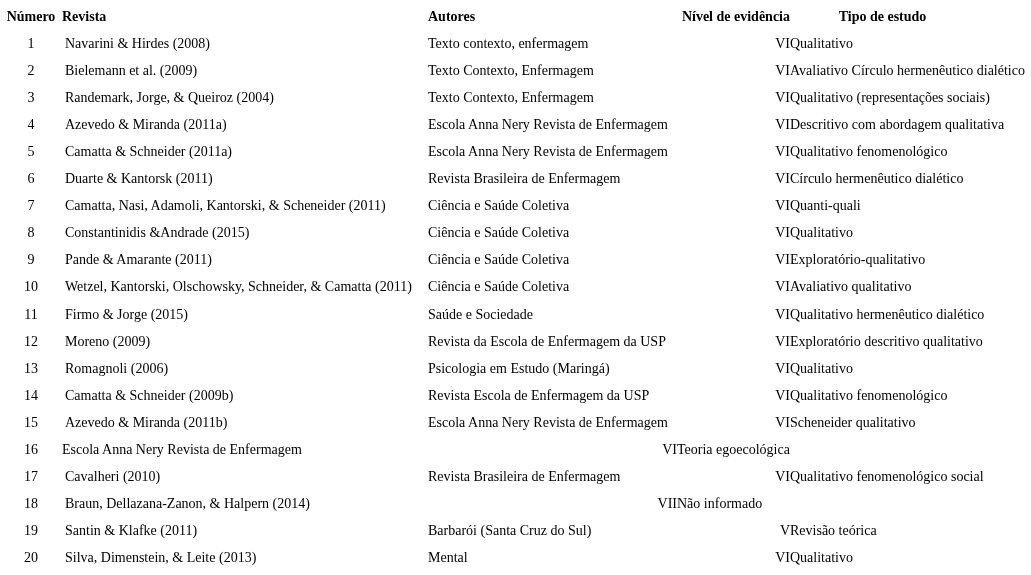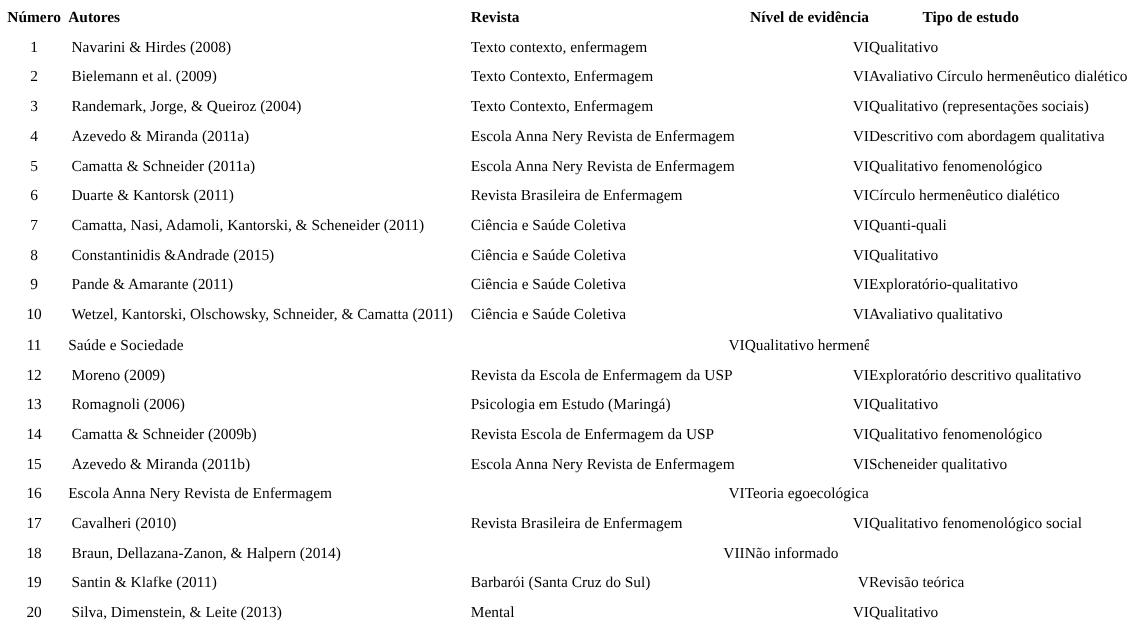--- a/index.html
+++ b/index.html
@@ -40,22 +40,22 @@
   .header .c-num { text-align: center; }
   .header .c-tip { text-align: center; padding-right: 56px; }
 </style>
 </head>
 <body>
 
 <div class="page">
 
   <div class="row header">
     <div class="cell c-num">Número</div>
+    <div class="cell c-rev">Revista</div>
     <div class="cell c-aut">Autores</div>
-    <div class="cell c-rev">Revista</div>
     <div class="cell c-niv">Nível de evidência</div>
     <div class="cell c-tip">Tipo de estudo</div>
   </div>
 
   <div id="rows">
   <div class="row">
     <div class="cell c-num">1</div>
     <div class="cell c-aut">Navarini &amp; Hirdes (2008)</div>
     <div class="cell c-rev">Texto contexto, enfermagem</div>
     <div class="cell c-niv">VI</div>
@@ -129,20 +129,21 @@
   <div class="row">
     <div class="cell c-num">10</div>
     <div class="cell c-aut">Wetzel, Kantorski, Olschowsky, Schneider, &amp; Camatta (2011)</div>
     <div class="cell c-rev">Ciência e Saúde Coletiva</div>
     <div class="cell c-niv">VI</div>
     <div class="cell c-tip">Avaliativo qualitativo</div>
   </div>
 
   <div class="row">
     <div class="cell c-num">11</div>
+    <div class="cell c-aut">Firmo &amp; Jorge (2015)</div>
     <div class="cell c-rev">Saúde e Sociedade</div>
     <div class="cell c-niv">VI</div>
     <div class="cell c-tip">Qualitativo hermenêutico dialético</div>
   </div>
 
   <div class="row">
     <div class="cell c-num">12</div>
     <div class="cell c-aut">Moreno (2009)</div>
     <div class="cell c-rev">Revista da Escola de Enfermagem da USP</div>
     <div class="cell c-niv">VI</div>

